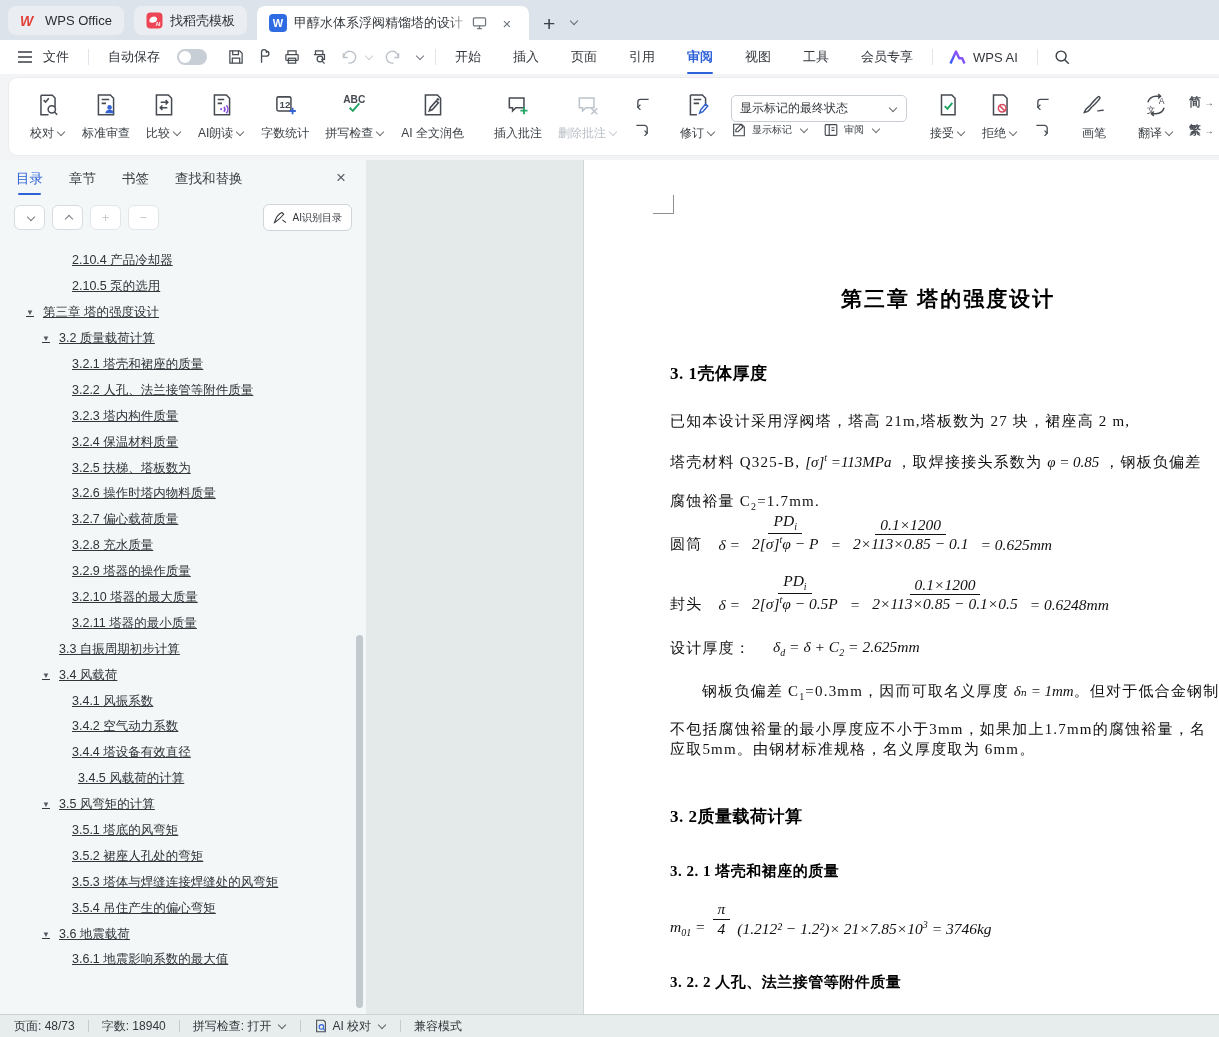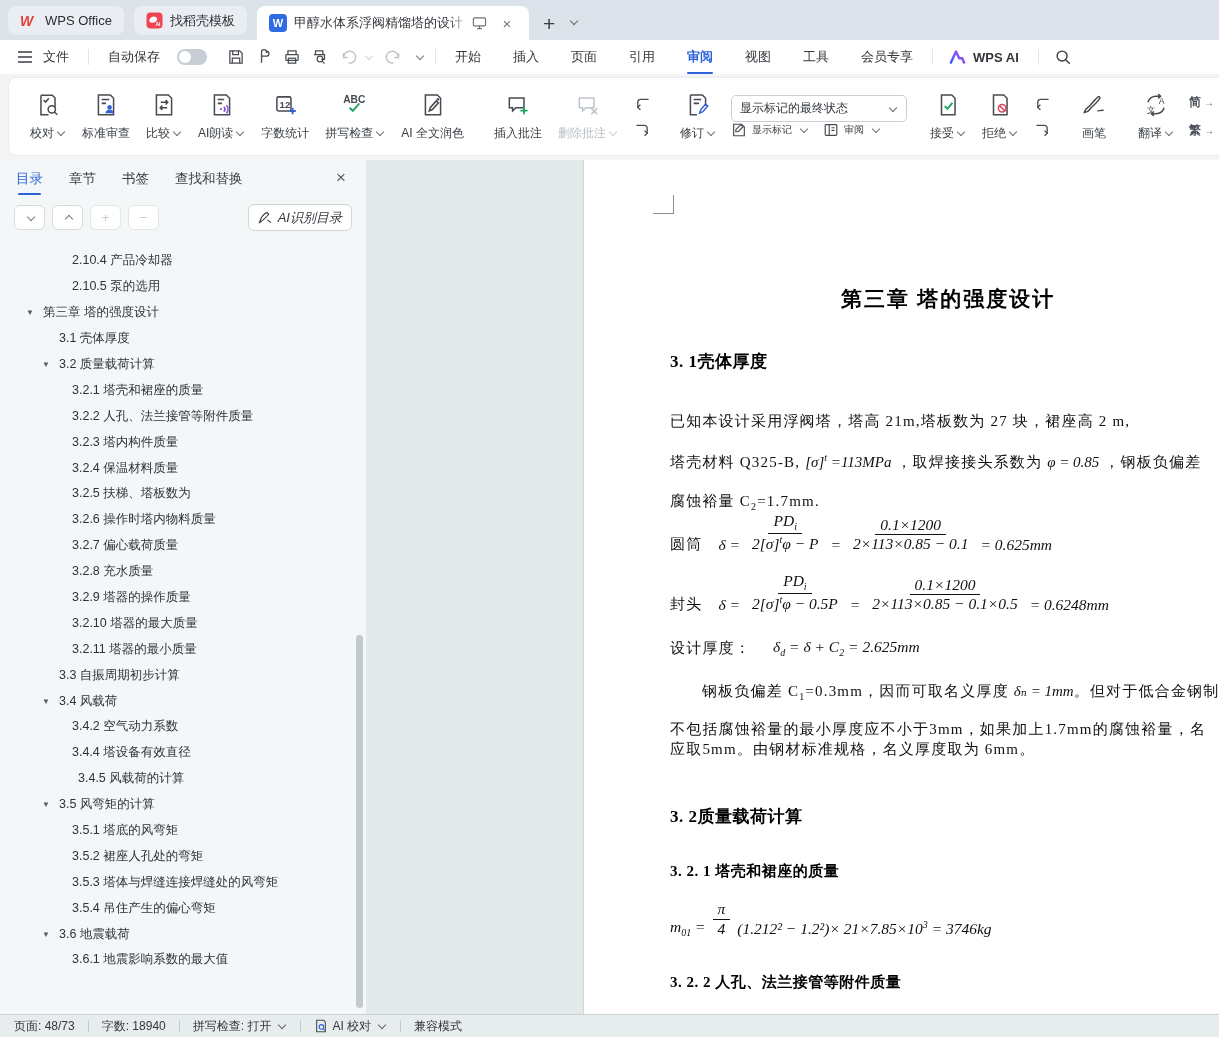--- a/index.html
+++ b/index.html
@@ -58,22 +58,22 @@
   #sidebar{position:absolute;left:0;top:160px;width:366px;height:854px;background:#f3f7f7;border-right:1px solid #d9dee0;overflow:hidden;}
   .sb-tabs{position:absolute;left:16px;top:10px;display:flex;gap:26px;font-size:13.5px;color:#3b4045;}
   .sb-tab.active{color:#2e62d9;position:relative;}
   .sb-tab.active::after{content:"";position:absolute;left:2px;right:2px;bottom:-7px;height:2.5px;background:#2e62d9;border-radius:2px;}
   .sb-close{position:absolute;right:20px;top:8px;font-size:17px;color:#595f66;}
   .sb-controls{position:absolute;left:14px;top:44px;right:14px;display:flex;align-items:center;}
   .sb-btn{width:29px;height:23px;border:1px solid #d7dcdf;border-radius:6px;background:#fff;display:flex;
           align-items:center;justify-content:center;margin-right:7px;color:#4a5057;font-size:13px;}
   .sb-btn.disabled{color:#c3c9cd;border-color:#e2e6e9;}
   .sb-ai{margin-left:auto;height:25px;border:1px solid #cfd5d9;border-radius:6px;background:#fff;display:flex;
-         align-items:center;gap:5px;padding:0 9px;font-size:13px;color:#33373c;font-style:italic;}
-  #toc-list{position:absolute;left:0;top:88px;right:4px;height:766px;overflow:hidden;}
+         align-items:center;gap:5px;padding:0 9px;font-size:10px;color:#33373c;}
+  #toc-list{position:absolute;left:0;top:88px;right:4px;height:766px;overflow:hidden;text-decoration:underline;}
   .toc-row{height:25.9px;display:flex;align-items:center;gap:7px;font-size:12.5px;color:#2f3338;white-space:nowrap;}
   .tarr{font-size:8px;color:#565c63;width:10px;}
   .tarr.hid{visibility:hidden;}
   .lv1{padding-left:26px;}.lv2{padding-left:42px;}.lv3{padding-left:72px;}.lv4{padding-left:78px;}
   .sb-scroll{position:absolute;right:3px;top:475px;width:7px;height:373px;border-radius:4px;background:#c2cacf;}
   
   #docarea{position:absolute;left:366px;top:160px;width:853px;height:854px;background:#e4e9e9;overflow:hidden;}
   #page{position:absolute;left:217px;top:0;right:-20px;bottom:0;background:#fff;border-left:1px solid #d2d8d8;}
   .cropmark{position:absolute;left:287px;top:35px;width:20px;height:18px;
             border-right:1px solid #8a8f94;border-bottom:1px solid #8a8f94;}
@@ -198,21 +198,21 @@
     <svg width="17" height="15" viewBox="0 0 17 15">
         <defs>
           <linearGradient id="gai" x1="0" y1="1" x2="1" y2="0">
             <stop offset="0" stop-color="#2b5cff"></stop>
             <stop offset="1" stop-color="#c04bf5"></stop>
           </linearGradient>
         </defs>
         <path d="M1.5 13.5L7 1.5l3.2 6.8h3l2.3 5.2" fill="none" stroke="url(#gai)" stroke-width="2.4" stroke-linejoin="round"></path>
       </svg>
   </span>
-  <span class="mb-item" style="font-weight:bold;padding-left:2px;">WPS AI</span>
+  <span class="mb-item" style="font-weight:normal;padding-left:2px;">WPS AI</span>
   <span class="mb-sep"></span>
   <span class="mb-ic">
     <svg width="18" height="18" viewBox="0 0 20 20" fill="none" stroke="#3a3f45" stroke-width="1.6">
         <circle cx="9" cy="9" r="5.5"></circle>
         <path d="M13 13l4.5 4.5"></path>
       </svg>
   </span>
 </div>
 
 <div id="ribbon">
@@ -519,24 +519,20 @@
         <span>2.10.4 产品冷却器</span>
       </div>
       <div class="toc-row lv3">
         <span>2.10.5 泵的选用</span>
       </div>
       <div class="toc-row lv1">
         <span class="tarr">▼</span>
         <span>第三章 塔的强度设计</span>
       </div>
       <div class="toc-row lv2">
-        <span class="tarr hid">▼</span>
-        <span>3.1 壳体厚度</span>
-      </div>
-      <div class="toc-row lv2">
         <span class="tarr">▼</span>
         <span>3.2 质量载荷计算</span>
       </div>
       <div class="toc-row lv3">
         <span>3.2.1 塔壳和裙座的质量</span>
       </div>
       <div class="toc-row lv3">
         <span>3.2.2 人孔、法兰接管等附件质量</span>
       </div>
       <div class="toc-row lv3">
@@ -568,20 +564,23 @@
       </div>
       <div class="toc-row lv2">
         <span class="tarr hid">▼</span>
         <span>3.3 自振周期初步计算</span>
       </div>
       <div class="toc-row lv2">
         <span class="tarr">▼</span>
         <span>3.4 风载荷</span>
       </div>
       <div class="toc-row lv3">
+        <span>3.4.1 风振系数</span>
+      </div>
+      <div class="toc-row lv3">
         <span>3.4.2 空气动力系数</span>
       </div>
       <div class="toc-row lv3">
         <span>3.4.4 塔设备有效直径</span>
       </div>
       <div class="toc-row lv4">
         <span>3.4.5 风载荷的计算</span>
       </div>
       <div class="toc-row lv2">
         <span class="tarr">▼</span>
@@ -608,21 +607,21 @@
       </div>
     </div>
   <div class="sb-scroll"></div>
 </div>
 
 <div id="docarea">
   <div id="page"></div>
   <div class="cropmark"></div>
 
   <div class="abs dserif dtitle" style="left:475px;top:125px;">第三章  塔的强度设计</div>
-  <div class="abs dserif dh2" style="left:304px;top:190px;">3. 1壳体厚度</div>
+  <div class="abs dserif dh2" style="left:304px;top:202px;">3. 1壳体厚度</div>
 
   <div class="abs dserif dp" style="left:304px;top:252px;">已知本设计采用浮阀塔，塔高 21m,塔板数为 27 块，裙座高 2 m,</div>
   <div class="abs dserif dp" style="left:304px;top:292px;">
     <span>塔壳材料 Q325-B, </span><span class="math"><span>[σ]</span><sup>t</sup><span> =113MPa</span></span><span> ，取焊接接头系数为 </span><span class="math">φ = 0.85</span><span> ，钢板负偏差</span>
   </div>
   <div class="abs dserif dp" style="left:304px;top:332px;">
     <span>腐蚀裕量 C</span><sub>2</sub><span>=1.7mm.</span>
   </div>
 
   <div class="abs dserif fline" style="left:304px;top:352px;">

